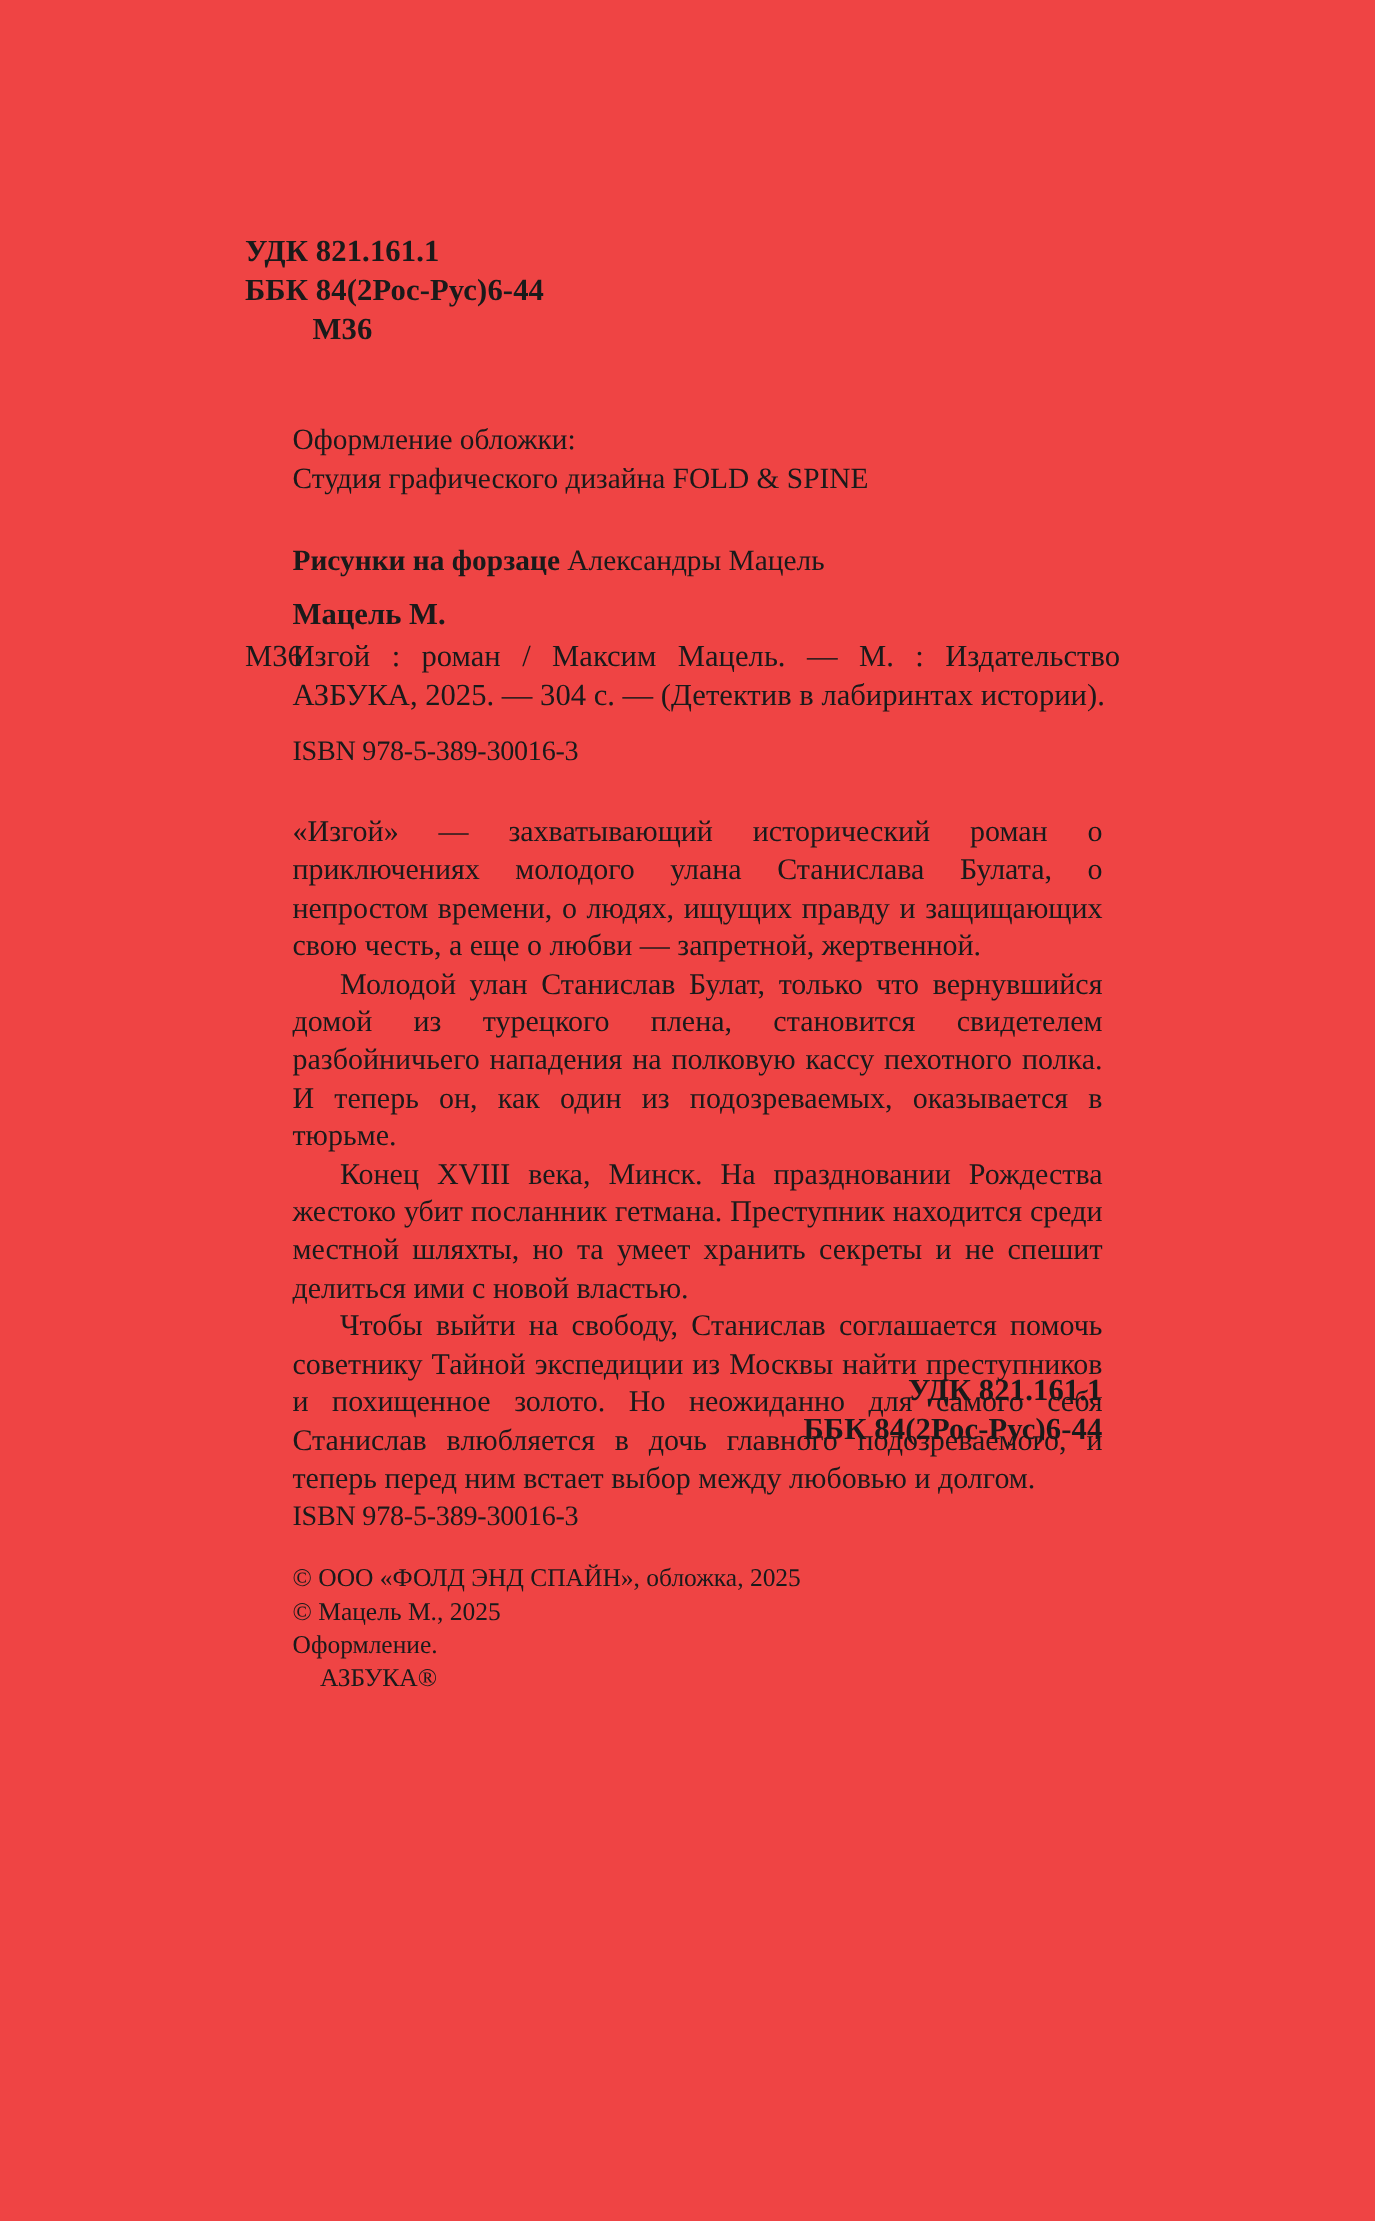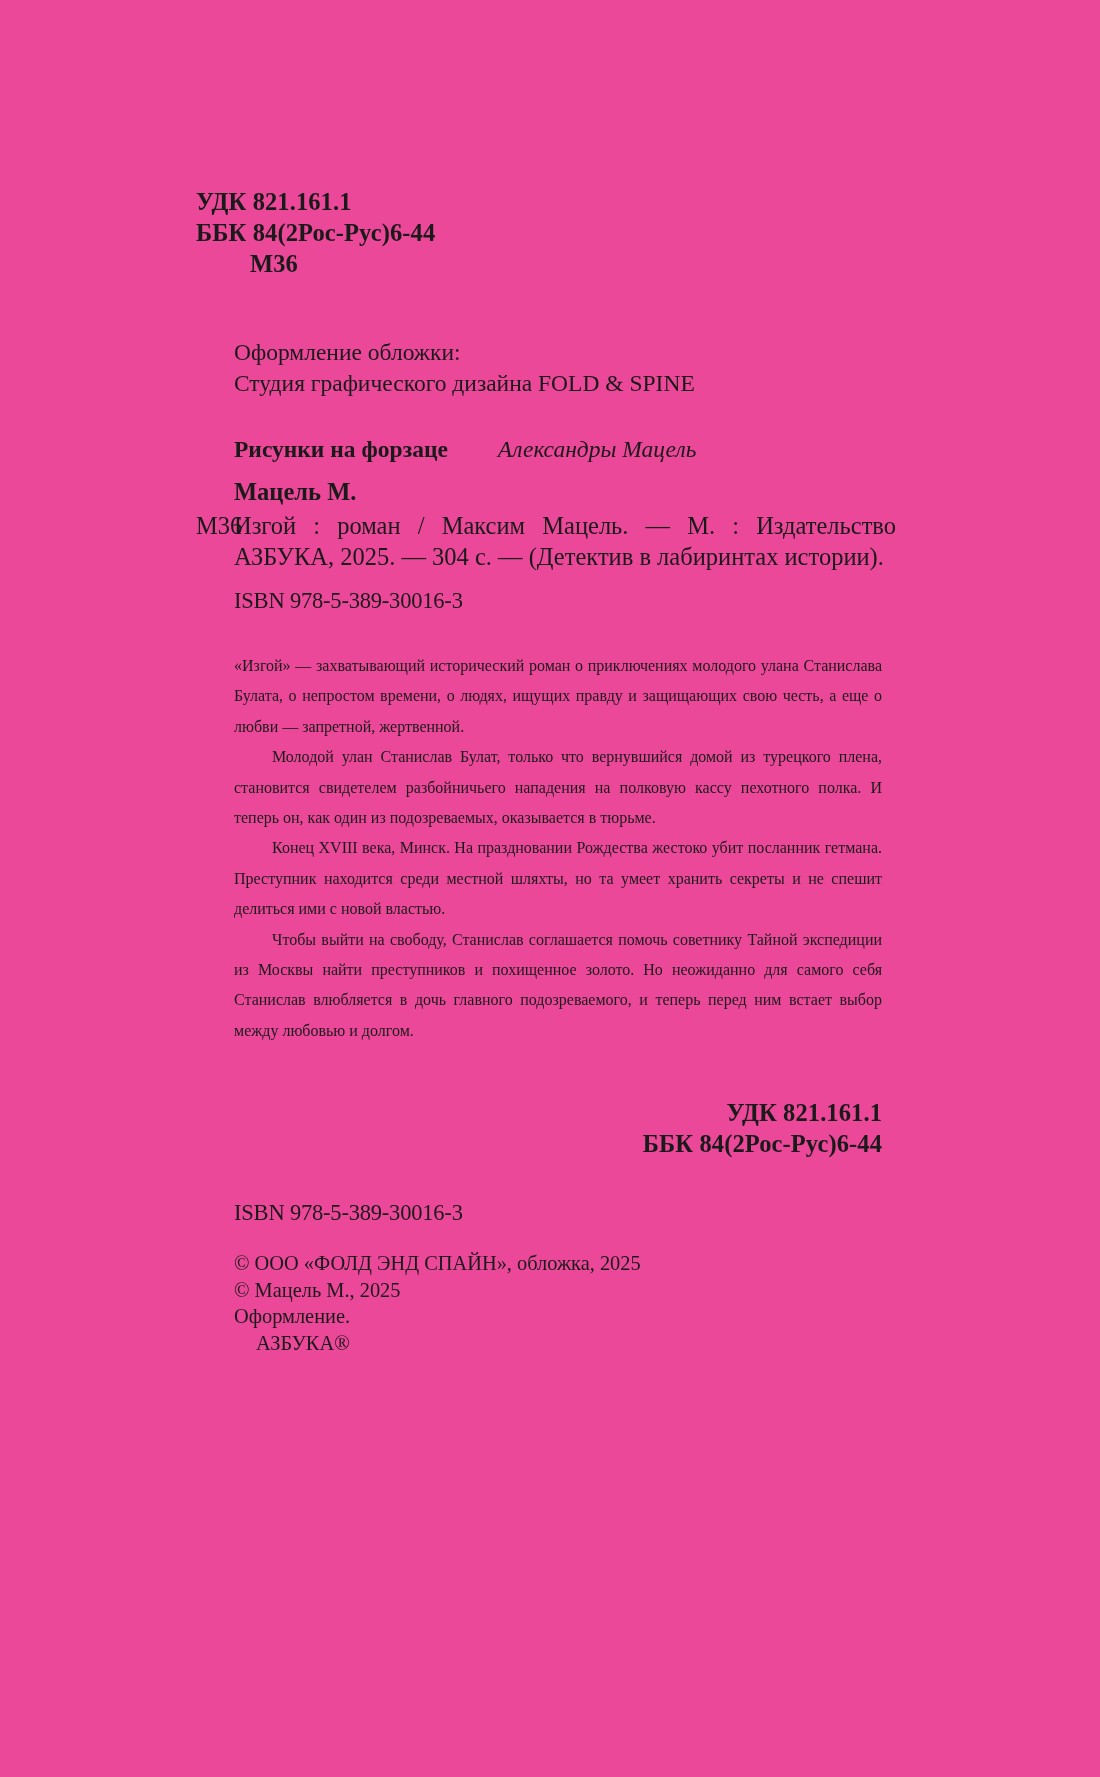--- a/index.html
+++ b/index.html
@@ -15,21 +15,21 @@
     font-family: "Liberation Serif", "DejaVu Serif", serif;
     color: #1a1a1a;
     overflow: hidden;
   }
 
   .page {
     position: absolute;
     top: 0; left: 0;
     width: 1100px;
     height: 1777px;
-    background: #ec4899;
+    background: #ef4444;
   }
 
   
   .classification {
     position: absolute;
     left: 196px;
     top: 186px;
     font-size: 24.5px;
     line-height: 31px;
     font-weight: 700;
@@ -61,22 +61,20 @@
   }
   .credits .endpaper {
     display: block;
     margin-top: 36px;
     white-space: nowrap;
   }
   .credits .endpaper .label {
     font-weight: 700;
   }
   .credits .endpaper .artist {
-    font-style: italic;
-    margin-left: 44px;
   }
 
   
   .biblio {
     position: absolute;
     left: 196px;
     top: 476px;
     width: 700px;
     font-size: 24.5px;
     line-height: 31.5px;
@@ -106,21 +104,21 @@
     font-size: 22.5px;
     letter-spacing: -0.2px;
   }
 
   
   .annotation {
     position: absolute;
     left: 234px;
     top: 651px;
     width: 648px;
-    font-size: 16px;
+    font-size: 24px;
     line-height: 30.4px;
     text-align: justify;
   }
   .annotation p {
     margin: 0;
     text-indent: 38px;
   }
   .annotation p.no-indent {
     text-indent: 0;
   }

